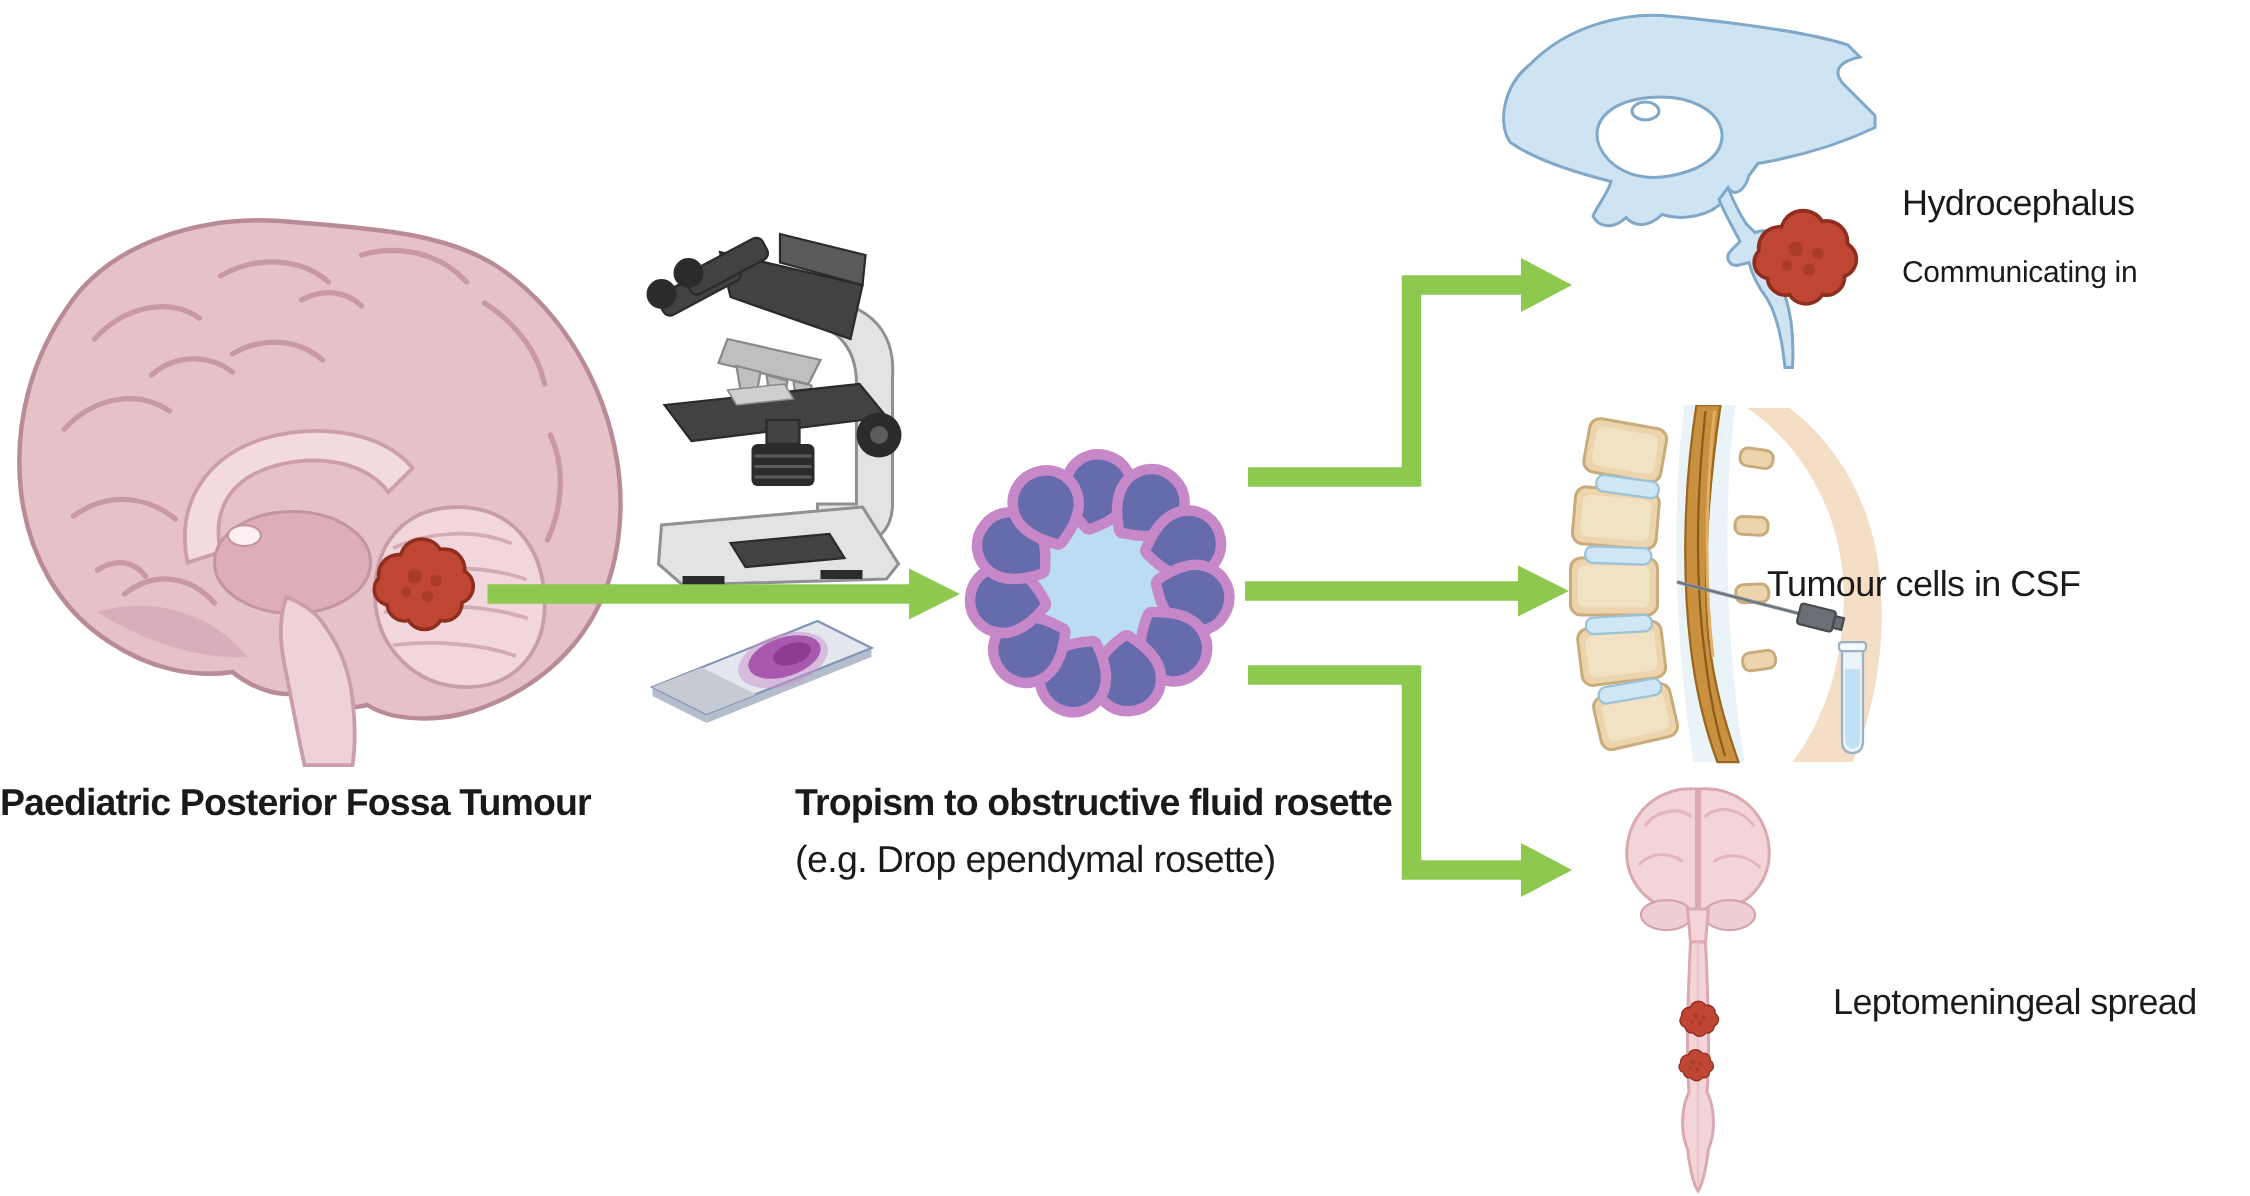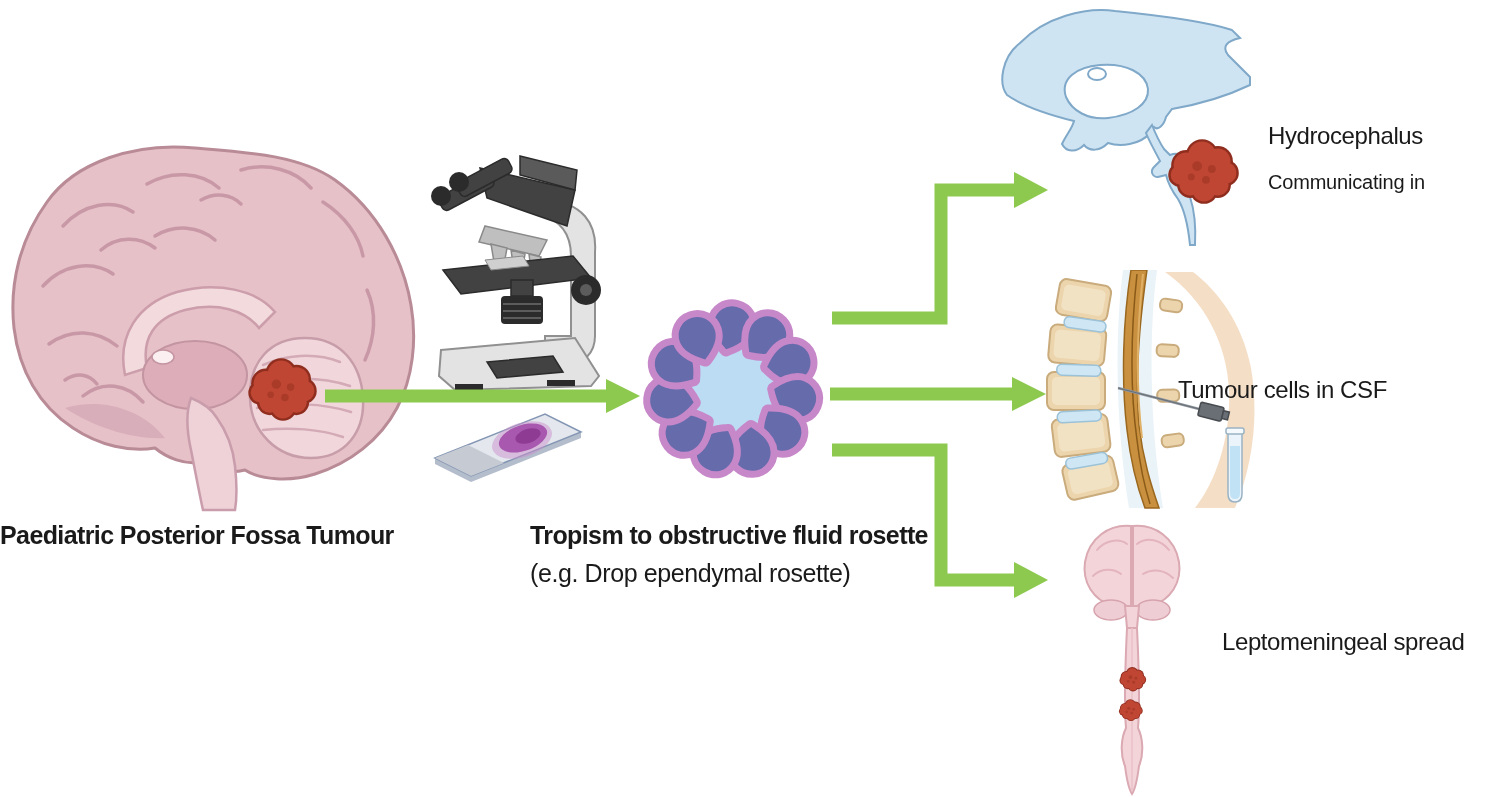--- a/index.html
+++ b/index.html
@@ -5,21 +5,21 @@
   html,body{margin:0;padding:0;background:#ffffff}
   body{font-family:"Liberation Sans",sans-serif;color:#1a1a1a}
   .canvas{position:relative;width:1500px;height:797px;background:#fff;overflow:hidden}
   .abs{position:absolute}
   svg{display:block}
   .label{white-space:nowrap}
   .t-title{font-weight:bold;font-size:25px;line-height:38px;letter-spacing:-0.6px}
   .t-sub{font-weight:400;font-size:25px;line-height:38px;letter-spacing:-0.4px}
   .r-title{font-weight:normal;font-size:24px;letter-spacing:-0.4px}
   .r-desc{font-weight:400;font-size:20px;line-height:31px;letter-spacing:-0.2px;margin-top:17px}
-  .gap{}
+  .gap{margin-top:27px}
   .mix-reg{font-weight:700}
 
   
   .arrow-shaft{fill:none;stroke:var(--arrow-green,#8dc94f);stroke-width:13;stroke-linejoin:miter}
   .arrow-head{fill:var(--arrow-green,#8dc94f)}
   .tum-out{fill:var(--tumour-red-dark,#8f2d1e)}
   .tum-in{fill:var(--tumour-red,#c04634)}
   .tum-tex{fill:#a93b28}
   .petal{fill:var(--rosette-petal-fill,#666bac);stroke:var(--rosette-petal-outline,#c788c9);stroke-width:7;stroke-linejoin:round}
   .lumen{fill:var(--rosette-lumen-blue,#bcdcf4)}

